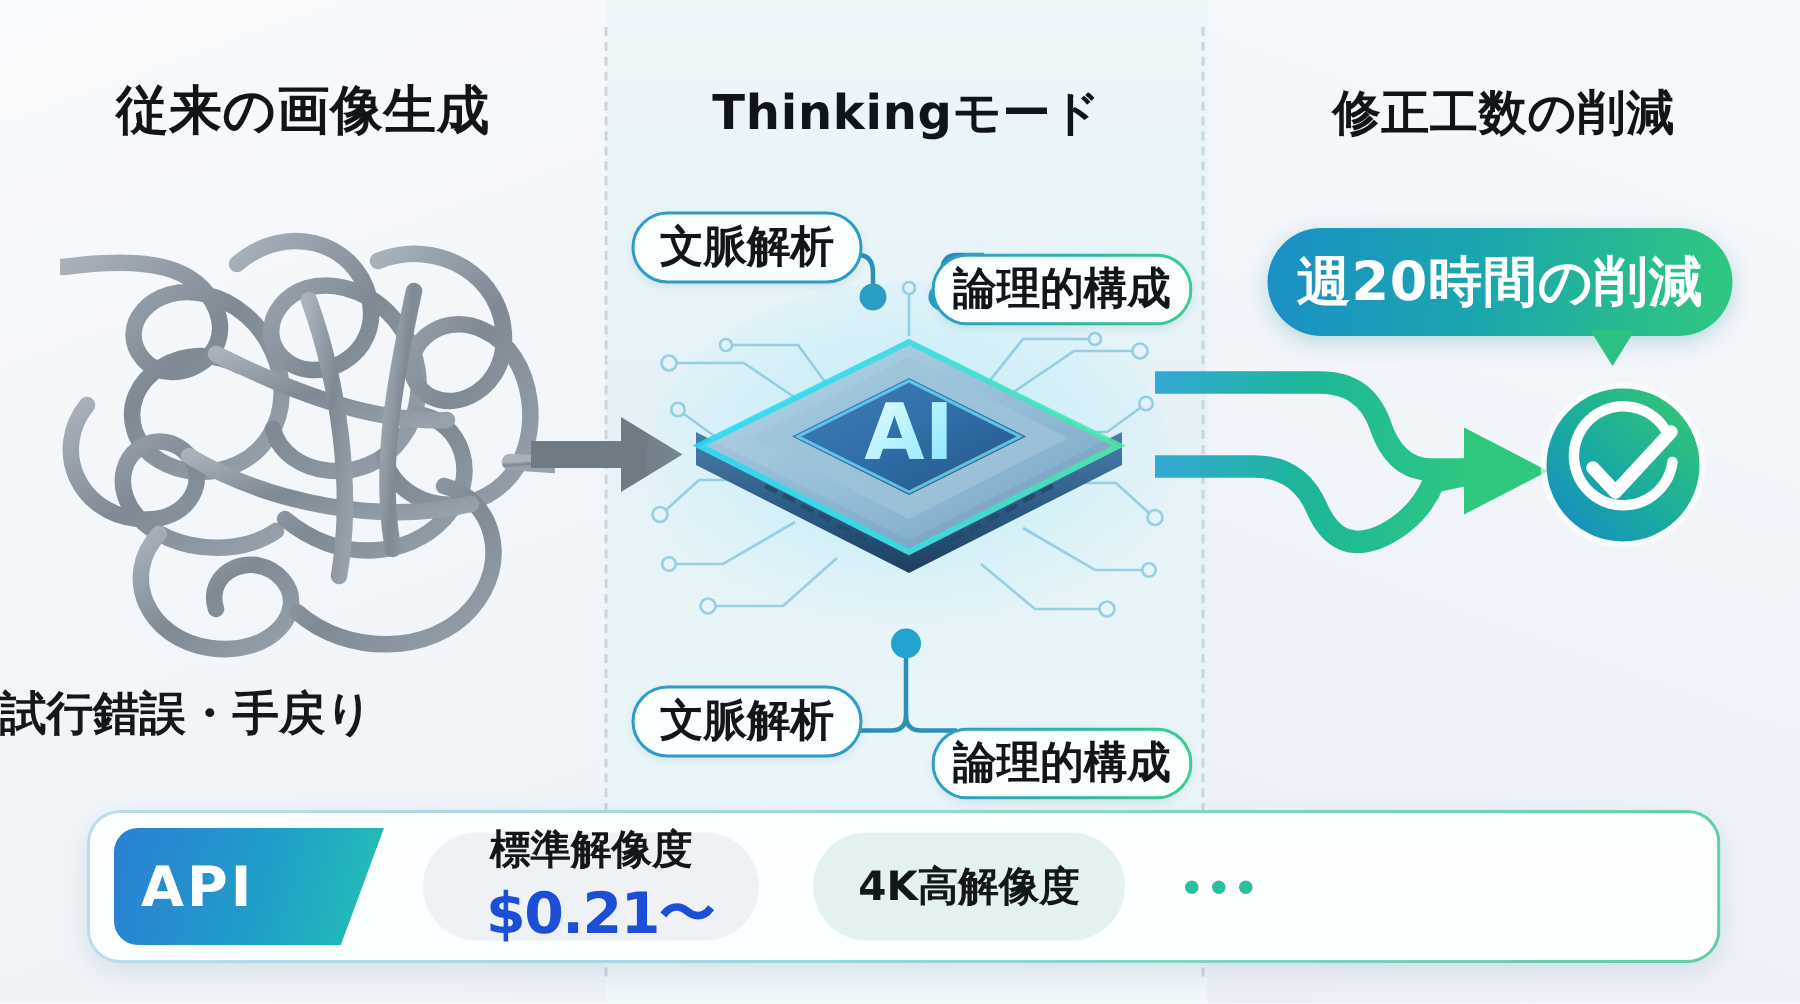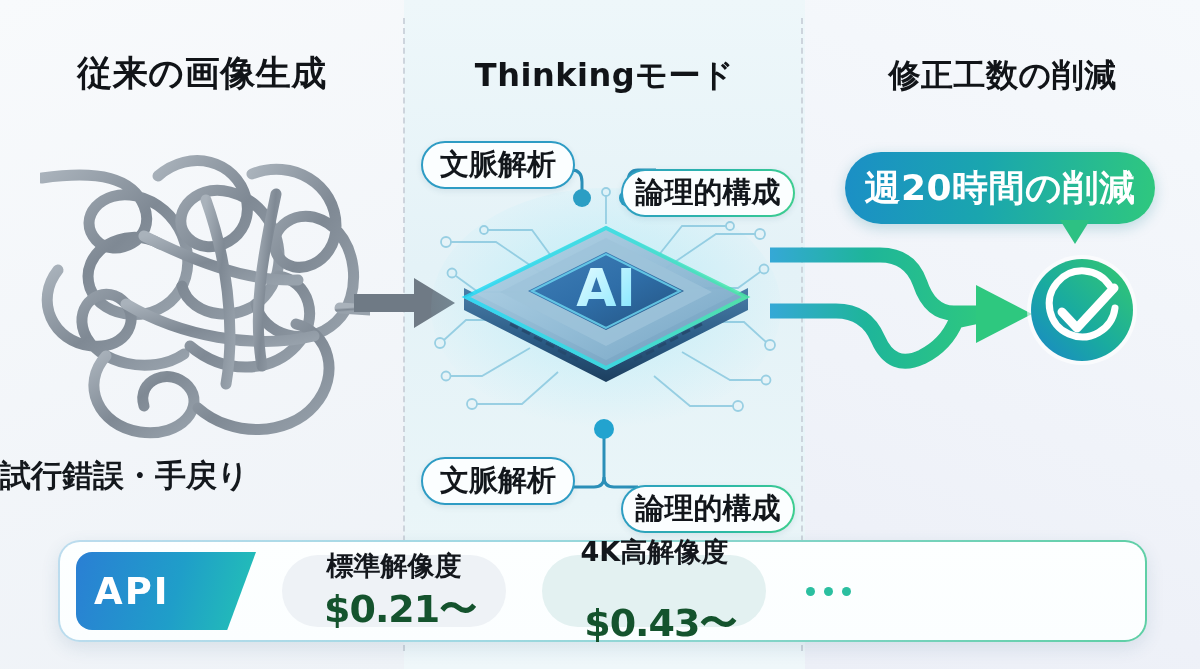--- a/index.html
+++ b/index.html
@@ -120,21 +120,21 @@
     color:#fff;font-size:37px;font-weight:800;letter-spacing:2px;
     margin-left:18px;
   }
   .price-chip{
     display:flex;align-items:center;justify-content:center;
     height:72px;border-radius:36px;white-space:nowrap;flex-direction:column;
   }
   #chip-standard{margin-left:26px;padding:0 30px;background:#eef2f6;}
   #chip-4k{margin-left:36px;padding:0 30px;background:#e3f1f1;gap:28px;}
   .chip-name{font-size:27px;font-weight:800;color:#13171c;}
-  .chip-price{font-size:38px;font-weight:800;color:#14532d;margin-left:12px;letter-spacing:-1px;}
+  .chip-price{font-size:38px;font-weight:800;color:#1d4ed8;margin-left:12px;letter-spacing:-1px;}
   #ellipsis{margin-left:40px;display:flex;gap:9px;align-items:center;}
   #ellipsis i{display:block;width:9px;height:9px;border-radius:50%;background:#2bbfa0;}
 </style>
 </head>
 <body>
 
 <div id="stage">
 
   <div class="panel" id="panel-left"></div>
   <div class="panel" id="panel-center"></div>
@@ -329,21 +329,20 @@
       <span id="api-label">API</span>
     </div>
 
     <div class="price-chip" id="chip-standard">
       <span class="chip-name">標準解像度</span>
       <span class="chip-price">$0.21〜</span>
     </div>
 
     <div class="price-chip" id="chip-4k">
       <span class="chip-name">4K高解像度</span>
-      <span class="chip-price">$0.43〜</span>
     </div>
 
     <div id="ellipsis">
       <i></i>
       <i></i>
       <i></i>
     </div>
   </div>
 
 </div>

